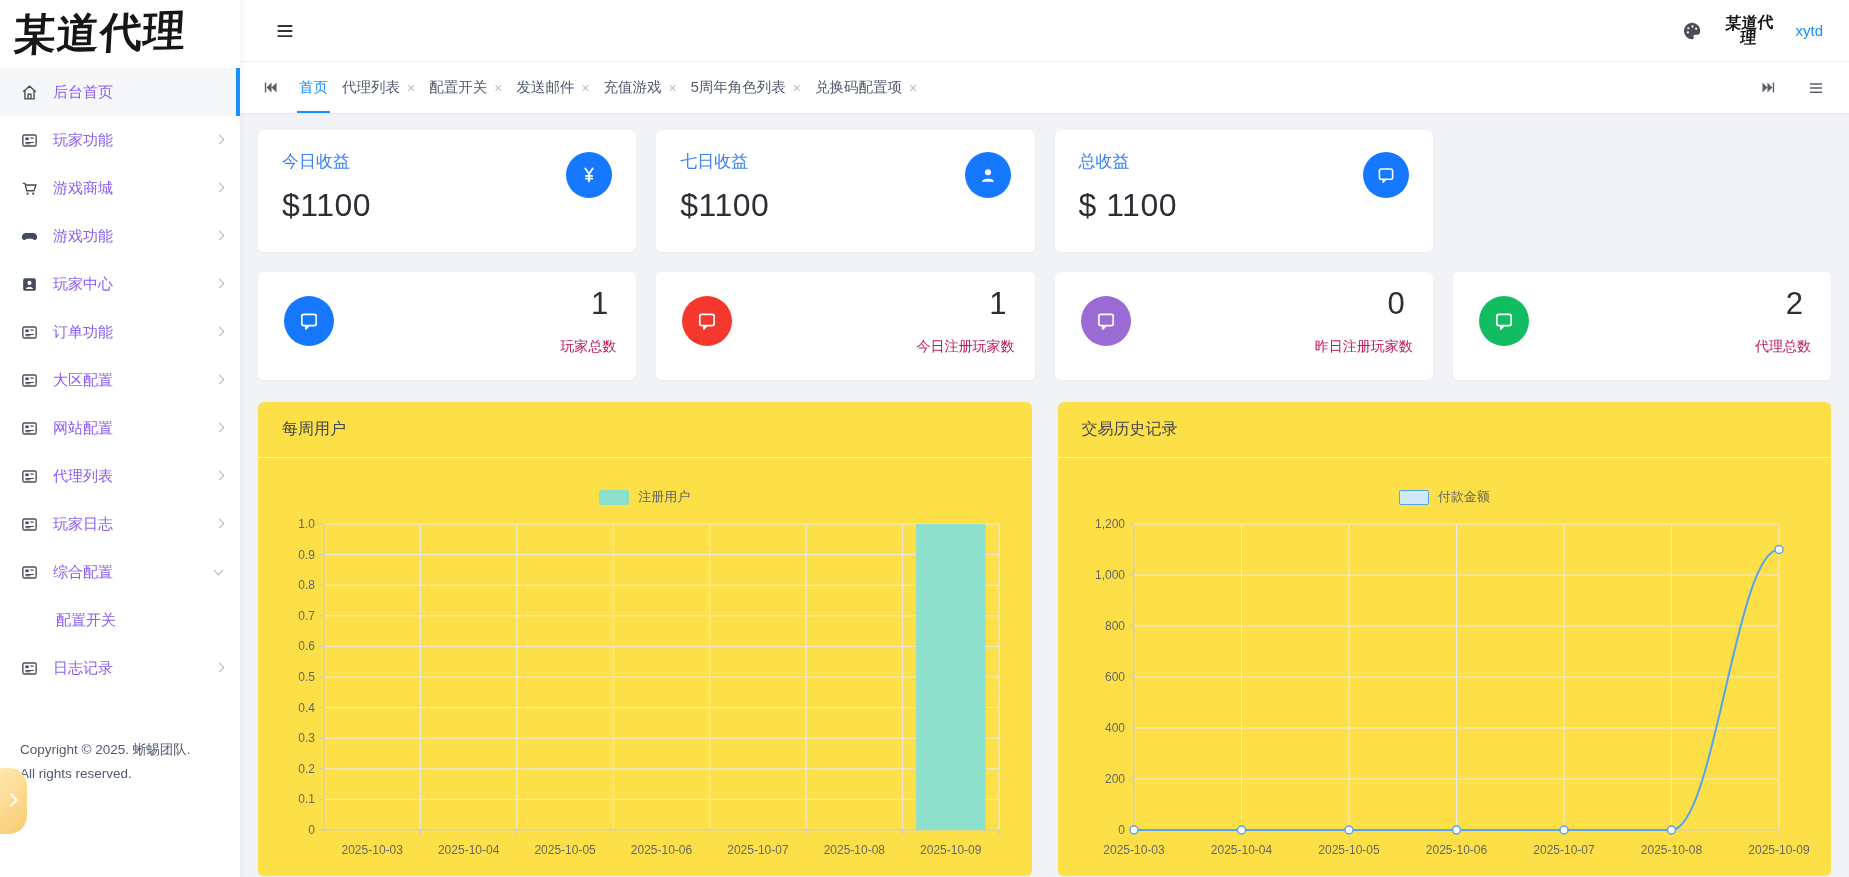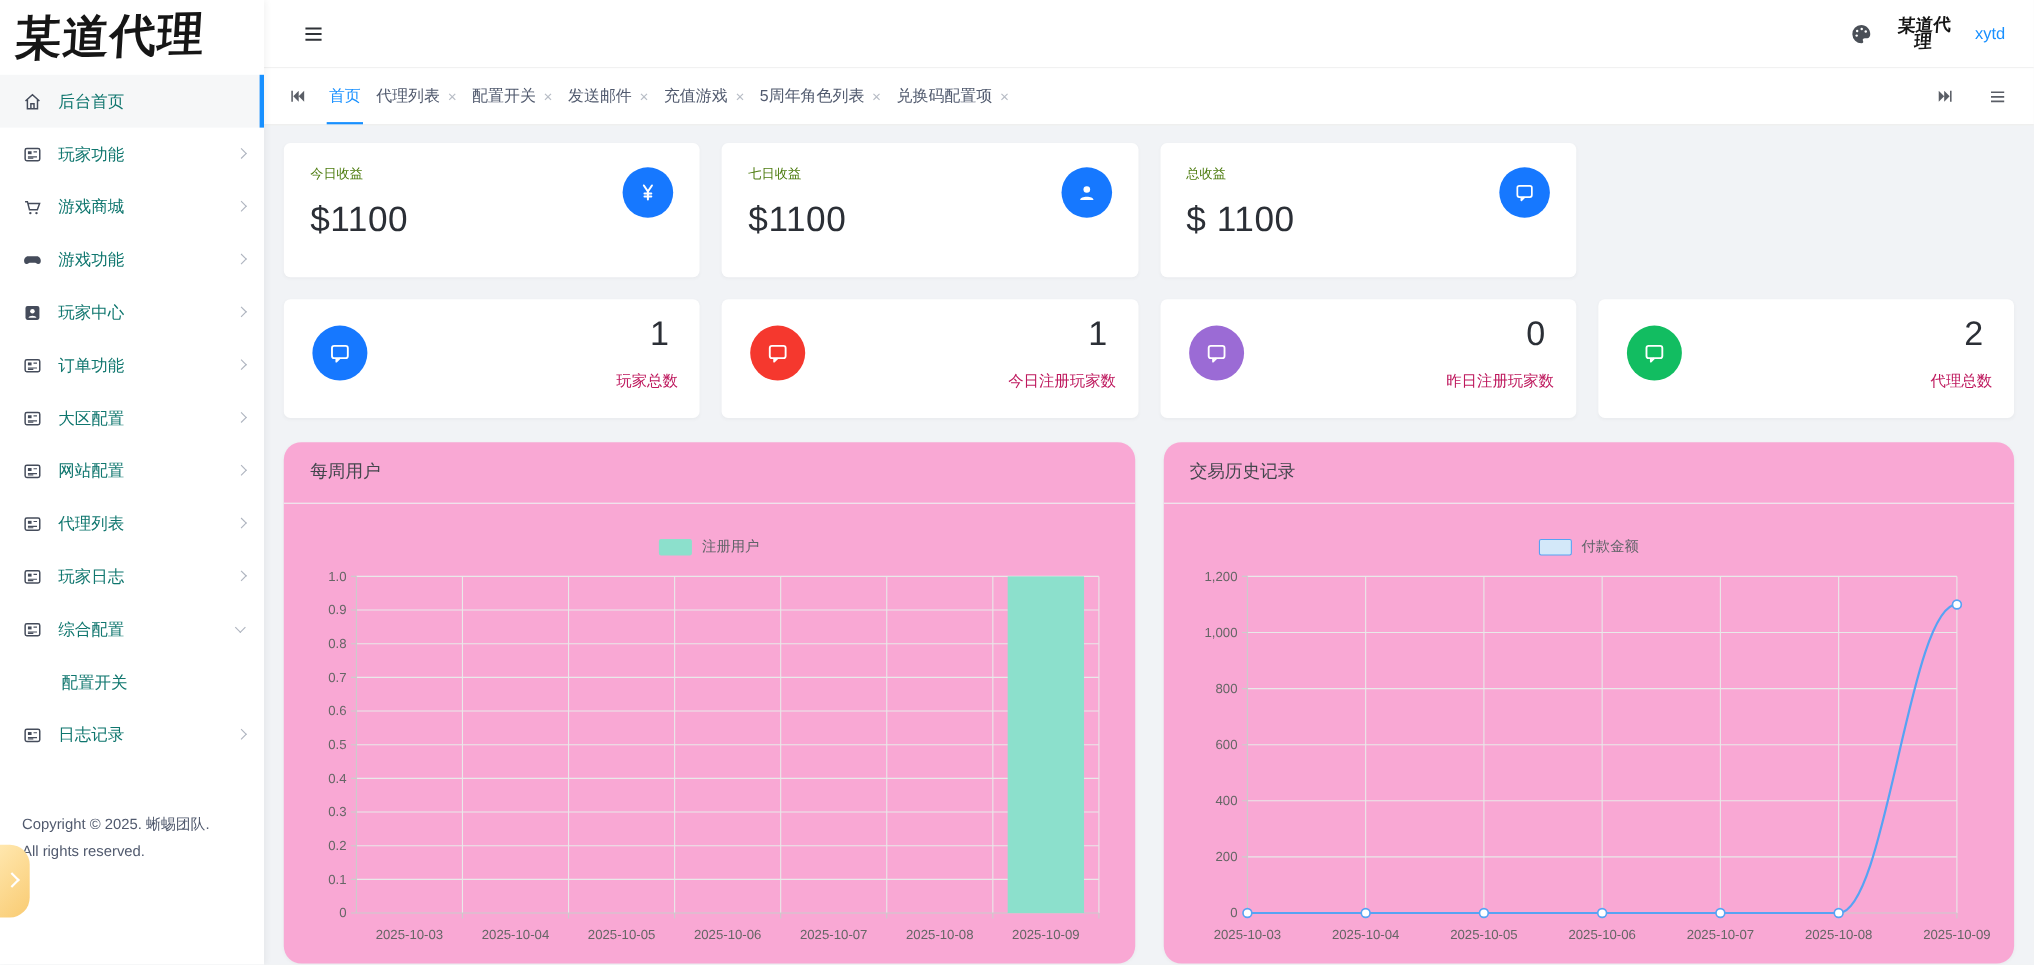--- a/index.html
+++ b/index.html
@@ -9,21 +9,21 @@
 
   
   .sidebar { width:240px; background:#fff; height:100%; position:relative; z-index:5;
              box-shadow:2px 0 6px rgba(0,0,0,.05); flex:0 0 240px; }
   .logo { height:66px; display:flex; align-items:center; padding-left:14px;
           font-weight:900; font-size:42px; color:#161616; letter-spacing:1px;
           transform-origin:left center; font-family:"DejaVu Serif","Liberation Serif",serif; }
   .logo-inner { transform:skewX(-5deg) rotate(-1.5deg); white-space:nowrap; }
   .menu { margin-top:2px; }
   .menu-item { height:48px; display:flex; align-items:center; padding:0 16px 0 20px;
-               color:#0f766e; font-size:15px; cursor:pointer; position:relative; }
+               color:#8b5cf6; font-size:15px; cursor:pointer; position:relative; }
   .menu-item.active { background:#f6f7f8; border-right:4px solid #1890ff; }
   .menu-item .mi-icon { font-size:19px; color:#454c5b; margin-right:14px; display:flex; }
   .menu-item.sub { padding-left:56px; }
   .mi-label { flex:1; }
   .mi-chevron { width:10px; height:10px; position:relative; }
   .chev-right .mi-chevron::before { content:""; position:absolute; top:1px; left:2px; width:6px; height:6px;
         border-right:1.6px solid #aeb4bf; border-top:1.6px solid #aeb4bf; transform:rotate(45deg); }
   .chev-down .mi-chevron::before { content:""; position:absolute; top:0; left:1px; width:6px; height:6px;
         border-right:1.6px solid #aeb4bf; border-bottom:1.6px solid #aeb4bf; transform:rotate(45deg); }
   .copyright { margin:46px 18px 0 20px; font-size:13.5px; color:#515a6e; line-height:1.75; max-width:180px; }
@@ -56,35 +56,35 @@
   .tab.active::after { content:""; position:absolute; left:0; right:0; bottom:0; height:2px; background:#1890ff; }
   .tab-close { display:none; color:#b8bdc6; font-size:14px; line-height:1; margin-top:1px; }
   .tab.closable .tab-close { display:inline; }
   .tabbar-right { display:flex; align-items:center; gap:14px; color:#5a5e66; }
 
   
   .content { flex:1; padding:16px 18px; overflow:hidden; }
   .stat-grid, .count-grid { display:grid; grid-template-columns:repeat(4,1fr); gap:20px; }
   .stat-card { background:#fff; border-radius:6px; height:122px; position:relative;
                padding:20px 24px; box-shadow:0 1px 3px rgba(0,0,0,.03); }
-  .stat-label { font-size:12px; color:#4d7c0f; }
+  .stat-label { font-size:17px; color:#3b82f6; }
   .stat-value { font-size:32px; color:#2b2f36; margin-top:14px; letter-spacing:.5px; }
   .stat-icon { position:absolute; right:24px; top:22px; width:46px; height:46px; border-radius:50%;
                display:flex; align-items:center; justify-content:center; color:#fff; font-size:22px; }
   .count-grid { margin-top:20px; }
   .count-card { background:#fff; border-radius:6px; height:108px; position:relative;
                 padding:18px 26px; box-shadow:0 1px 3px rgba(0,0,0,.03); }
   .count-icon { position:absolute; left:26px; top:24px; width:50px; height:50px; border-radius:50%;
                 display:flex; align-items:center; justify-content:center; color:#fff; font-size:24px; }
   .count-value { position:absolute; right:28px; top:14px; font-size:31px; color:#2b2f36; }
   .count-label { position:absolute; right:20px; bottom:24px; font-size:14px; color:#be185d; }
 
   
   .charts-grid { display:grid; grid-template-columns:1fr 1fr; gap:26px; margin-top:22px; }
-  .panel { background:#f9a8d4; border-radius:16px; height:474px; box-shadow:0 1px 3px rgba(0,0,0,.03); overflow:hidden; }
+  .panel { background:#fde047; border-radius:6px; height:474px; box-shadow:0 1px 3px rgba(0,0,0,.03); overflow:hidden; }
   .panel-header { height:56px; display:flex; align-items:center; padding:0 24px; font-size:16px;
                   color:#43464d; border-bottom:1px solid #eef0f2; }
   .panel-body { padding:8px 20px 0; }
   .legend { display:flex; justify-content:center; align-items:center; gap:9px; margin:22px 0 10px; }
   .legend-item { display:flex; align-items:center; gap:9px; cursor:pointer; }
   .swatch { width:30px; height:15px; border-radius:2px; border:1.5px solid transparent; }
   .legend-label { font-size:13px; color:#5f6368; }
   .panel svg { overflow:visible; display:block; }
   .panel svg text { font-family:"Liberation Sans","DejaVu Sans",sans-serif; }
 

